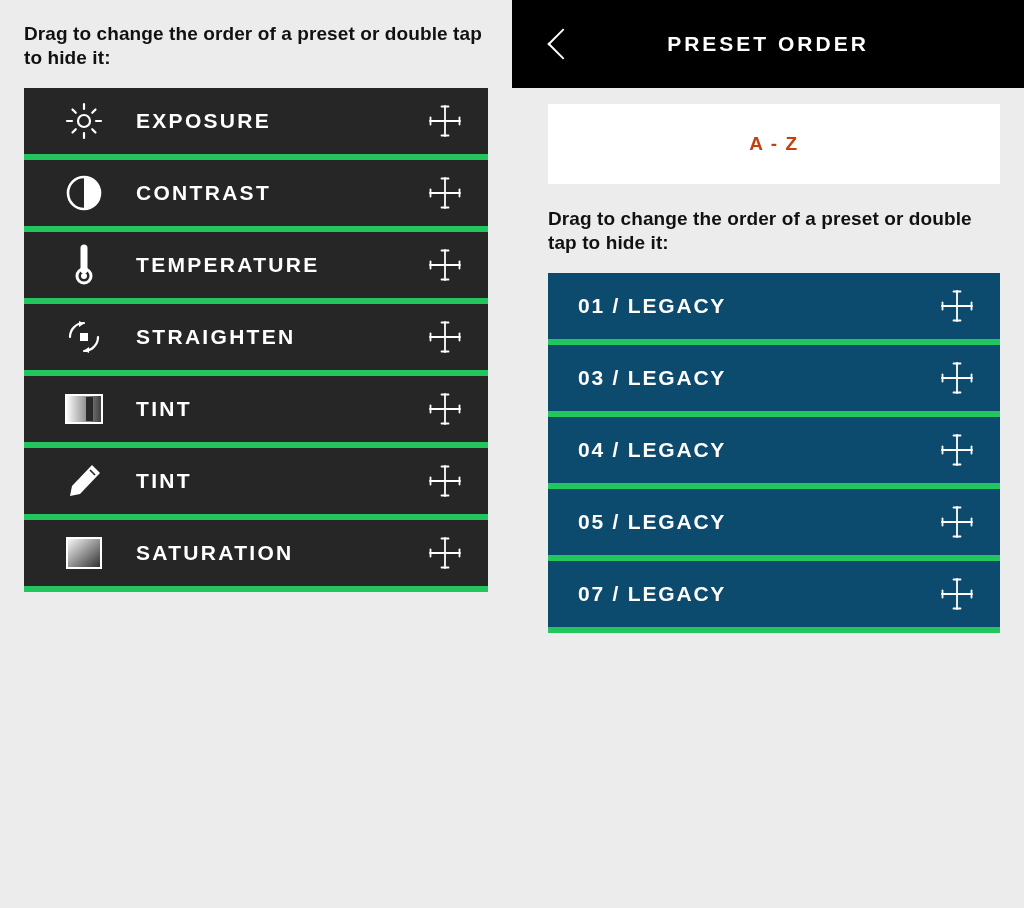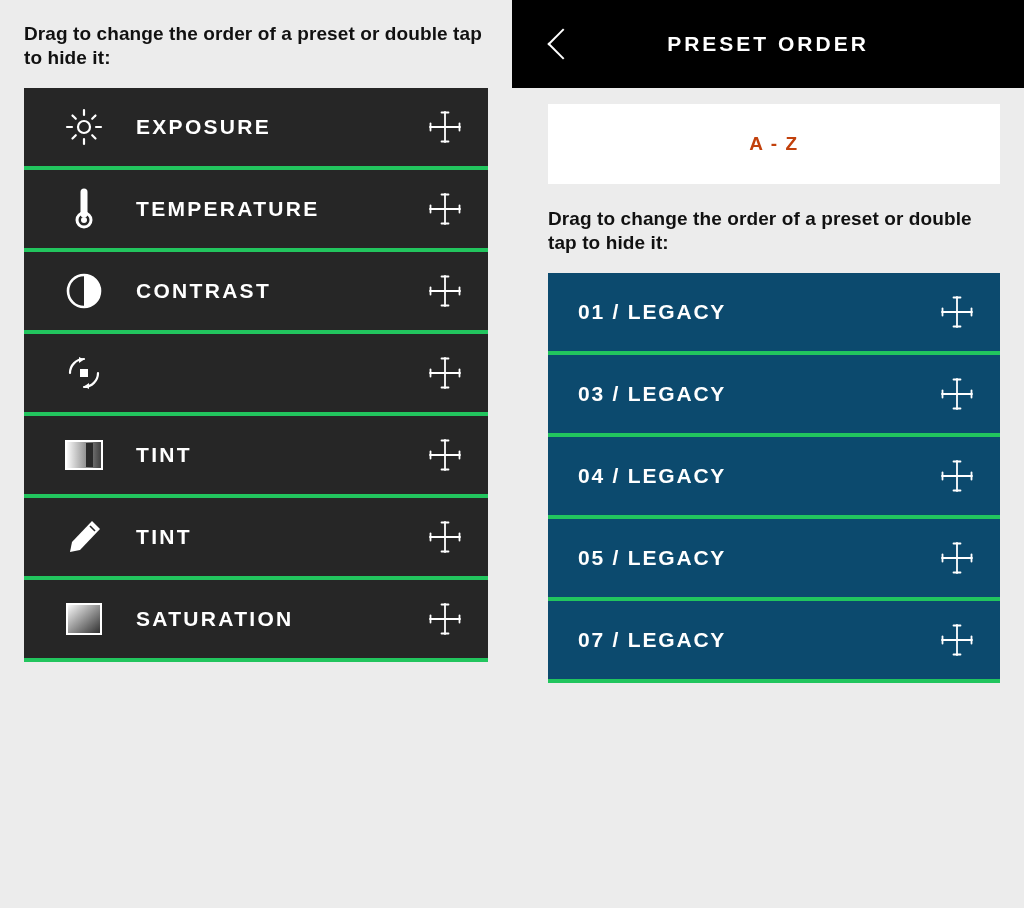--- a/index.html
+++ b/index.html
@@ -103,25 +103,25 @@
 
   
   .list {
     margin: 18px 24px 0 24px;
     overflow: hidden;
   }
   .list-right { margin: 18px 24px 0 36px; }
 
   .row {
     position: relative;
-    height: 82px;
+    height: 72px;
     display: flex;
     align-items: center;
     background: #262626;
-    border-bottom: 4px solid #22c55e;
+    border-bottom: 6px solid #22c55e;
     cursor: grab;
     box-sizing: border-box;
   }
   .row-right {
     background: #0c4a6e;
     text-align: center;
   }
   .row-icon {
     width: 56px;
     margin-left: 32px;
@@ -191,48 +191,48 @@
                   <line x1="13.5" y1="2.5" x2="20.5" y2="2.5"></line>
                   <line x1="13.5" y1="31.5" x2="20.5" y2="31.5"></line>
                   <line x1="2.5" y1="13.5" x2="2.5" y2="20.5"></line>
                   <line x1="31.5" y1="13.5" x2="31.5" y2="20.5"></line>
                 </g>
               </svg>
             </span>
           </div>
           <div class="row">
             <span class="row-icon">
+              <svg width="38" height="38" viewBox="0 0 38 38">
+                <circle cx="19" cy="19" r="16" stroke="#ffffff" stroke-width="2.6" fill="none"></circle>
+                <path d="M19 3 A16 16 0 0 1 19 35 Z" fill="#ffffff"></path>
+              </svg>
+            </span>
+            <span class="row-label">CONTRAST</span>
+            <span class="drag-handle">
+              <svg width="34" height="34" viewBox="0 0 34 34">
+                <g stroke="#ffffff" stroke-width="1.8" stroke-linecap="round">
+                  <line x1="17" y1="2" x2="17" y2="32"></line>
+                  <line x1="2" y1="17" x2="32" y2="17"></line>
+                  <line x1="13.5" y1="2.5" x2="20.5" y2="2.5"></line>
+                  <line x1="13.5" y1="31.5" x2="20.5" y2="31.5"></line>
+                  <line x1="2.5" y1="13.5" x2="2.5" y2="20.5"></line>
+                  <line x1="31.5" y1="13.5" x2="31.5" y2="20.5"></line>
+                </g>
+              </svg>
+            </span>
+          </div>
+          <div class="row">
+            <span class="row-icon">
               <svg width="38" height="44" viewBox="0 0 38 44">
                 <path d="M19 5 v22" stroke="#ffffff" stroke-width="7" stroke-linecap="round" fill="none"></path>
                 <circle cx="19" cy="33" r="7" stroke="#ffffff" stroke-width="3" fill="none"></circle>
                 <circle cx="19" cy="33" r="3" fill="#ffffff"></circle>
               </svg>
             </span>
             <span class="row-label">TEMPERATURE</span>
-            <span class="drag-handle">
-              <svg width="34" height="34" viewBox="0 0 34 34">
-                <g stroke="#ffffff" stroke-width="1.8" stroke-linecap="round">
-                  <line x1="17" y1="2" x2="17" y2="32"></line>
-                  <line x1="2" y1="17" x2="32" y2="17"></line>
-                  <line x1="13.5" y1="2.5" x2="20.5" y2="2.5"></line>
-                  <line x1="13.5" y1="31.5" x2="20.5" y2="31.5"></line>
-                  <line x1="2.5" y1="13.5" x2="2.5" y2="20.5"></line>
-                  <line x1="31.5" y1="13.5" x2="31.5" y2="20.5"></line>
-                </g>
-              </svg>
-            </span>
-          </div>
-          <div class="row">
-            <span class="row-icon">
-              <svg width="38" height="38" viewBox="0 0 38 38">
-                <circle cx="19" cy="19" r="16" stroke="#ffffff" stroke-width="2.6" fill="none"></circle>
-                <path d="M19 3 A16 16 0 0 1 19 35 Z" fill="#ffffff"></path>
-              </svg>
-            </span>
-            <span class="row-label">CONTRAST</span>
             <span class="drag-handle">
               <svg width="34" height="34" viewBox="0 0 34 34">
                 <g stroke="#ffffff" stroke-width="1.8" stroke-linecap="round">
                   <line x1="17" y1="2" x2="17" y2="32"></line>
                   <line x1="2" y1="17" x2="32" y2="17"></line>
                   <line x1="13.5" y1="2.5" x2="20.5" y2="2.5"></line>
                   <line x1="13.5" y1="31.5" x2="20.5" y2="31.5"></line>
                   <line x1="2.5" y1="13.5" x2="2.5" y2="20.5"></line>
                   <line x1="31.5" y1="13.5" x2="31.5" y2="20.5"></line>
                 </g>
@@ -242,20 +242,21 @@
           <div class="row">
             <span class="row-icon">
               <svg width="38" height="38" viewBox="0 0 38 38">
                 <path d="M5 19 a14 14 0 0 1 14 -14 l0 0" stroke="#ffffff" fill="none" stroke-width="2.2" stroke-linecap="round" stroke-linejoin="round"></path>
                 <path d="M33 19 a14 14 0 0 1 -14 14" stroke="#ffffff" fill="none" stroke-width="2.2" stroke-linecap="round" stroke-linejoin="round"></path>
                 <path d="M14 3 l5 2.5 -5 3.5 z" fill="#ffffff"></path>
                 <path d="M24 35 l-5 -2.5 5 -3.5 z" fill="#ffffff"></path>
                 <rect x="15" y="15" width="8" height="8" fill="#ffffff"></rect>
               </svg>
             </span>
+            <span class="row-label">STRAIGHTEN</span>
             <span class="drag-handle">
               <svg width="34" height="34" viewBox="0 0 34 34">
                 <g stroke="#ffffff" stroke-width="1.8" stroke-linecap="round">
                   <line x1="17" y1="2" x2="17" y2="32"></line>
                   <line x1="2" y1="17" x2="32" y2="17"></line>
                   <line x1="13.5" y1="2.5" x2="20.5" y2="2.5"></line>
                   <line x1="13.5" y1="31.5" x2="20.5" y2="31.5"></line>
                   <line x1="2.5" y1="13.5" x2="2.5" y2="20.5"></line>
                   <line x1="31.5" y1="13.5" x2="31.5" y2="20.5"></line>
                 </g>

